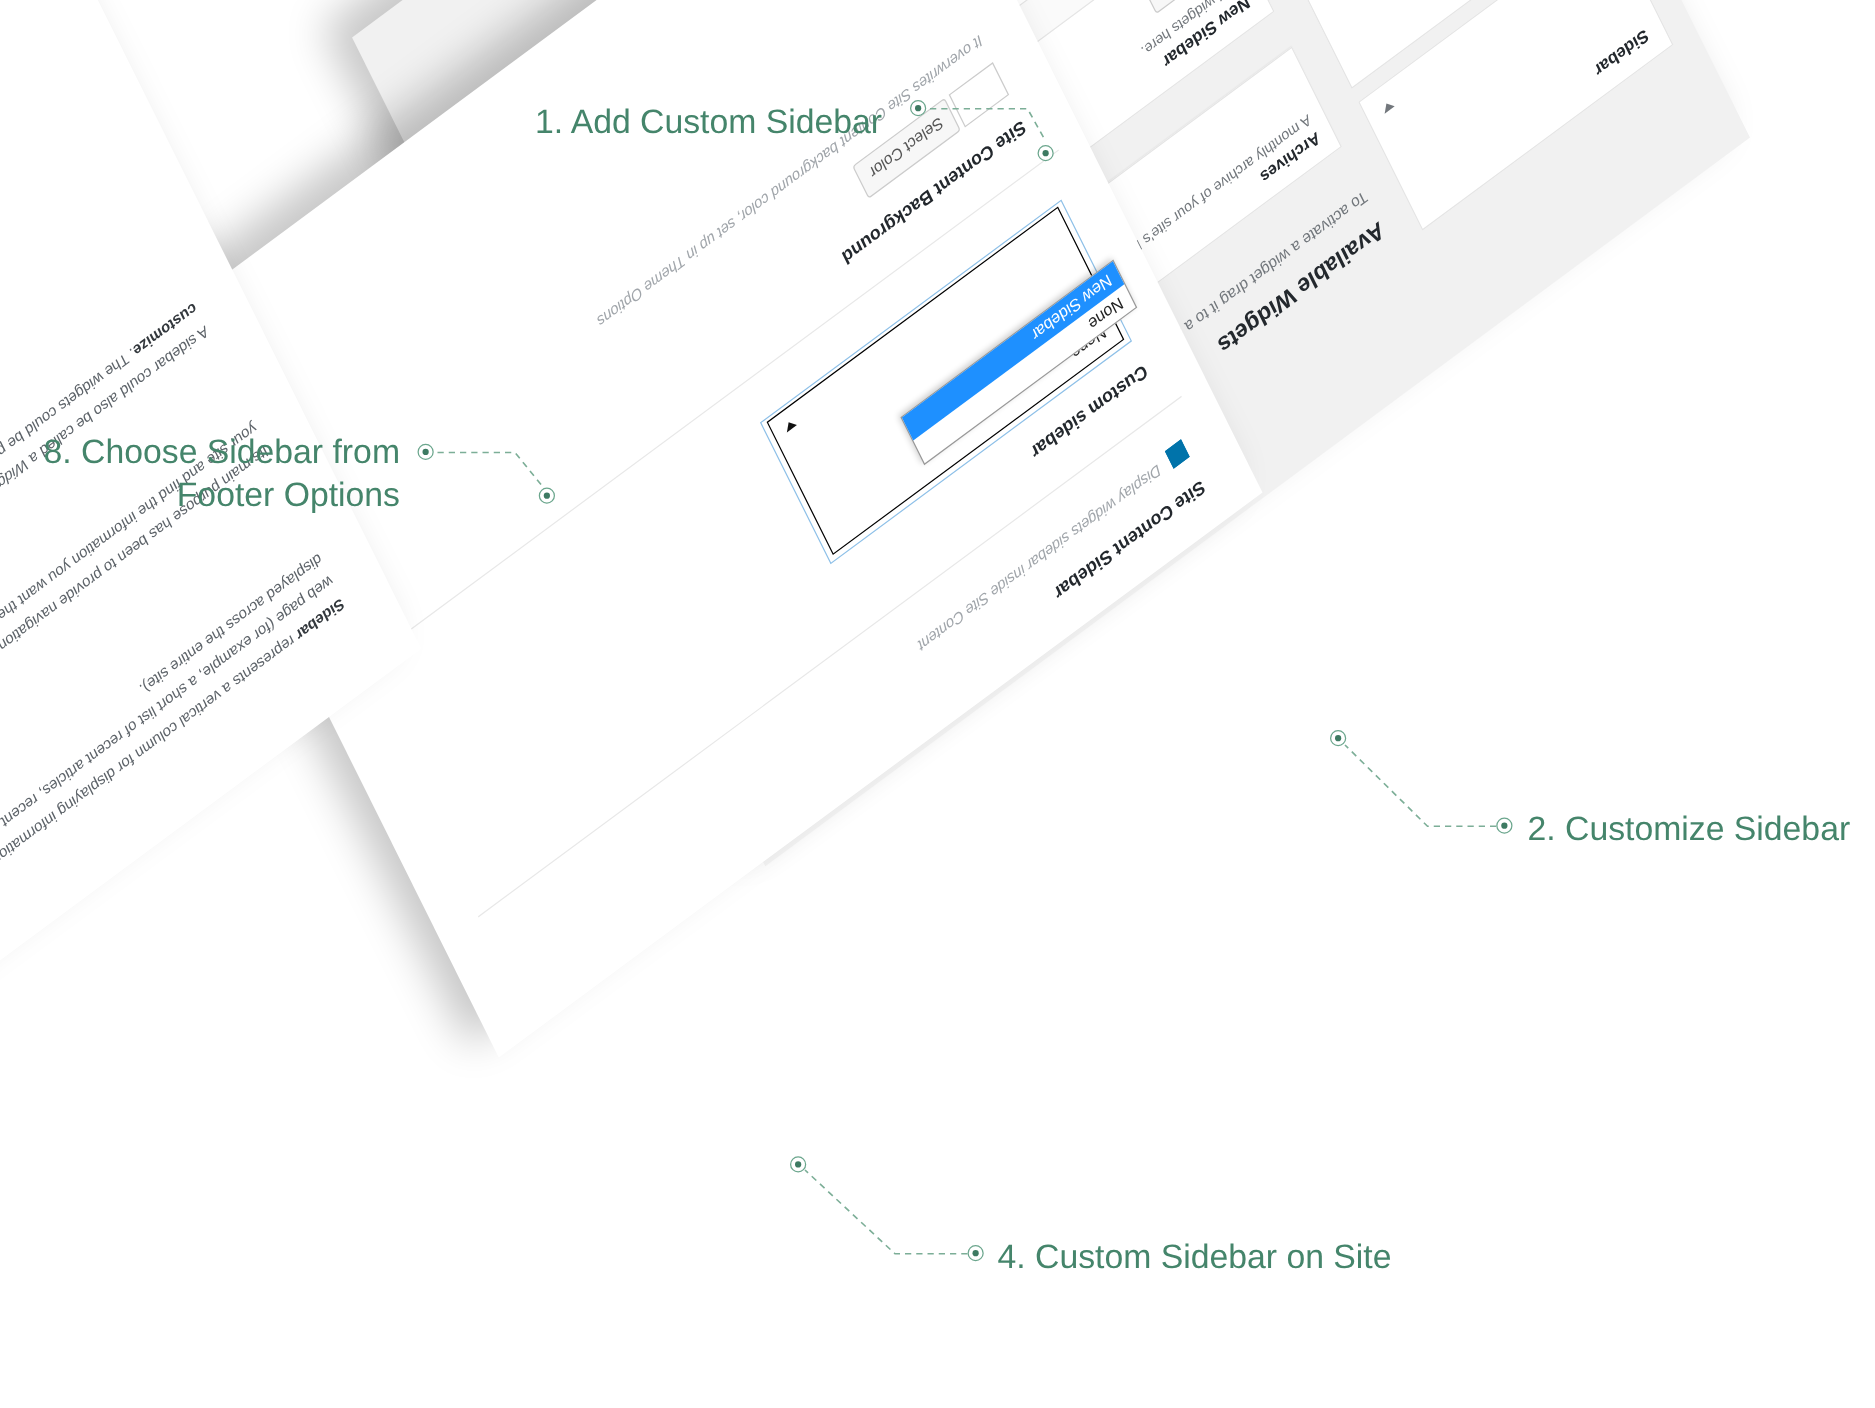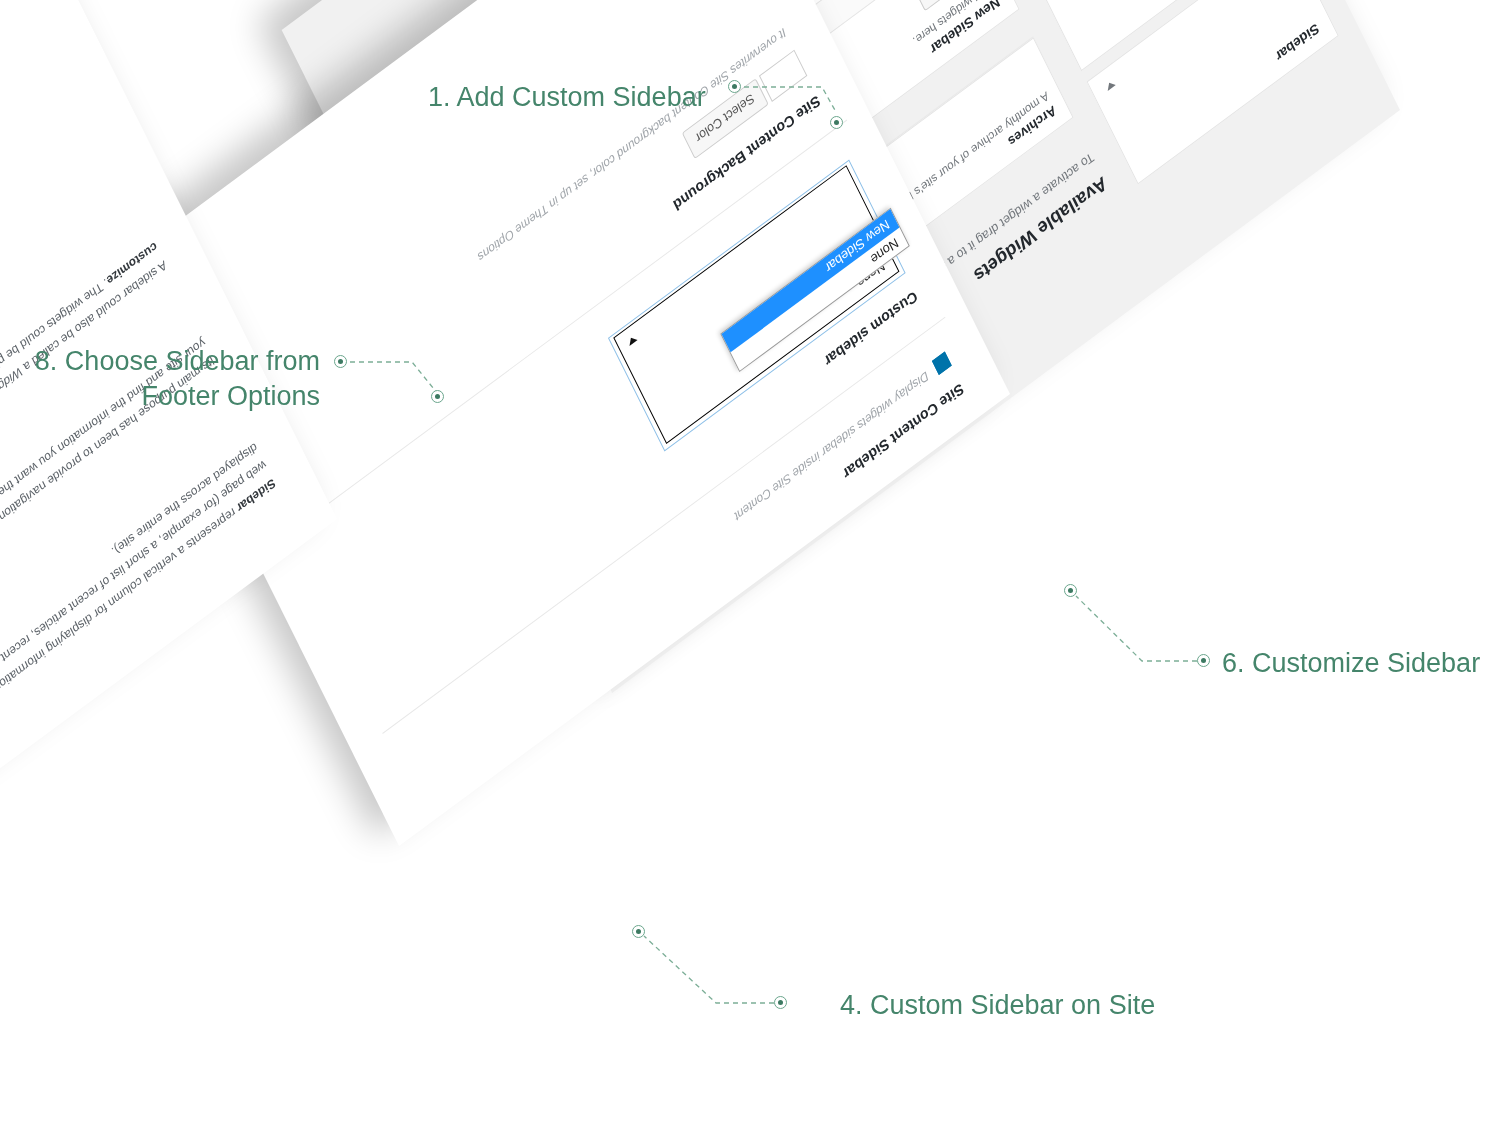--- a/index.html
+++ b/index.html
@@ -231,27 +231,27 @@
   </svg>
   <span class="dot" style="left:830px;top:116px;"></span>
 
   <div class="callout right" style="left:20px;top:344px;width:300px;"><span>8. Choose Sidebar from</span><br><span>Footer Options</span></div>
   <span class="dot" style="left:334px;top:355px;"></span>
   <svg class="leader" style="left:0;top:0;width:1500px;height:1126px;">
     <path d="M350,362 L412,362 L438,394"></path>
   </svg>
   <span class="dot" style="left:431px;top:390px;"></span>
 
-  <div class="callout" style="left:1222px;top:646px;">6. Customize Sidebar</div>
+  <div class="callout" style="left:1222px;top:646px;">2. Customize Sidebar</div>
   <span class="dot" style="left:1197px;top:654px;"></span>
   <svg class="leader" style="left:0;top:0;width:1500px;height:1126px;">
     <path d="M1197,661 L1142,661 L1076,596"></path>
   </svg>
   <span class="dot" style="left:1064px;top:584px;"></span>
 
-  <div class="callout" style="left:798px;top:988px;margin-left:42px;">4. Custom Sidebar on Site</div>
+  <div class="callout" style="left:798px;top:988px;">4. Custom Sidebar on Site</div>
   <span class="dot" style="left:774px;top:996px;"></span>
   <svg class="leader" style="left:0;top:0;width:1500px;height:1126px;">
     <path d="M774,1003 L716,1003 L644,936"></path>
   </svg>
   <span class="dot" style="left:632px;top:925px;"></span>
 
 </div>
 
 </body></html>

